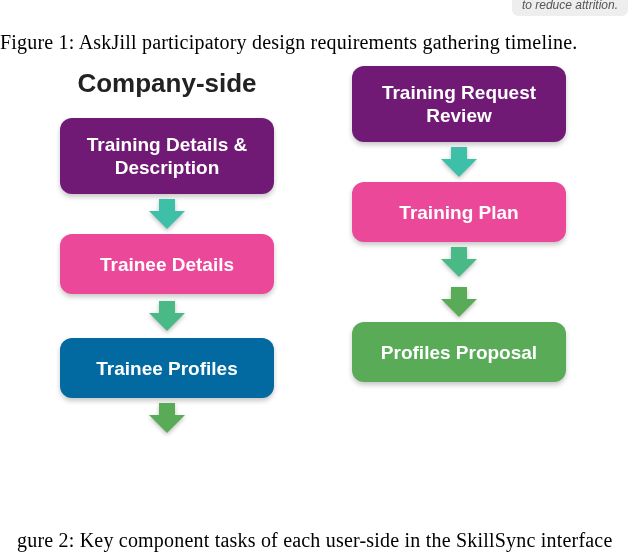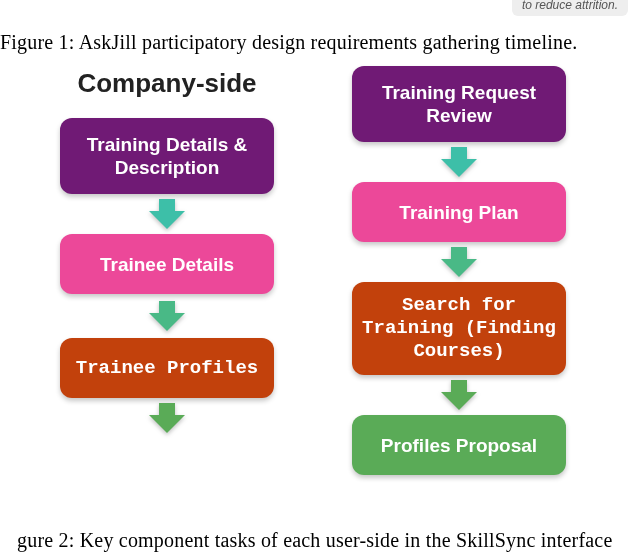--- a/index.html
+++ b/index.html
@@ -83,21 +83,21 @@
     box-sizing: border-box;
     box-shadow: 0 3px 5px rgba(0,0,0,0.22);
     display: flex;
     align-items: center;
     justify-content: center;
     min-height: 60px;
   }
   .box.tall { min-height: 76px; }
   .box.c1 { background: #701a75; }
   .box.c2 { background: #ec4899; }
-  .box.c3 { background: #c2410c; font-family: Liberation Mono, monospace; }
+  .box.c3 { background: #0369a1; }
   .box.c4 { background: #5aab57; }
   .arrow-wrap {
     height: 34px;
     width: 100%;
     display: flex;
     align-items: center;
     justify-content: center;
     margin: 2px 0 2px 0;
   }
   .arrow-wrap.gap1 { height: 36px; }
@@ -159,21 +159,20 @@
     </div>
 
     <div class="box c2">Training Plan</div>
 
     <div class="arrow-wrap gap1">
       <svg class="arrow c3" width="36" height="30" viewBox="0 0 36 30">
           <path d="M10 0 H26 V12 H36 L18 30 L0 12 H10 Z"></path>
         </svg>
     </div>
 
-    <div class="box c3 tall">Search for Training (Finding Courses)</div>
 
     <div class="arrow-wrap gap1">
       <svg class="arrow c4" width="36" height="30" viewBox="0 0 36 30">
           <path d="M10 0 H26 V12 H36 L18 30 L0 12 H10 Z"></path>
         </svg>
     </div>
 
     <div class="box c4">Profiles Proposal</div>
   </div>
 

